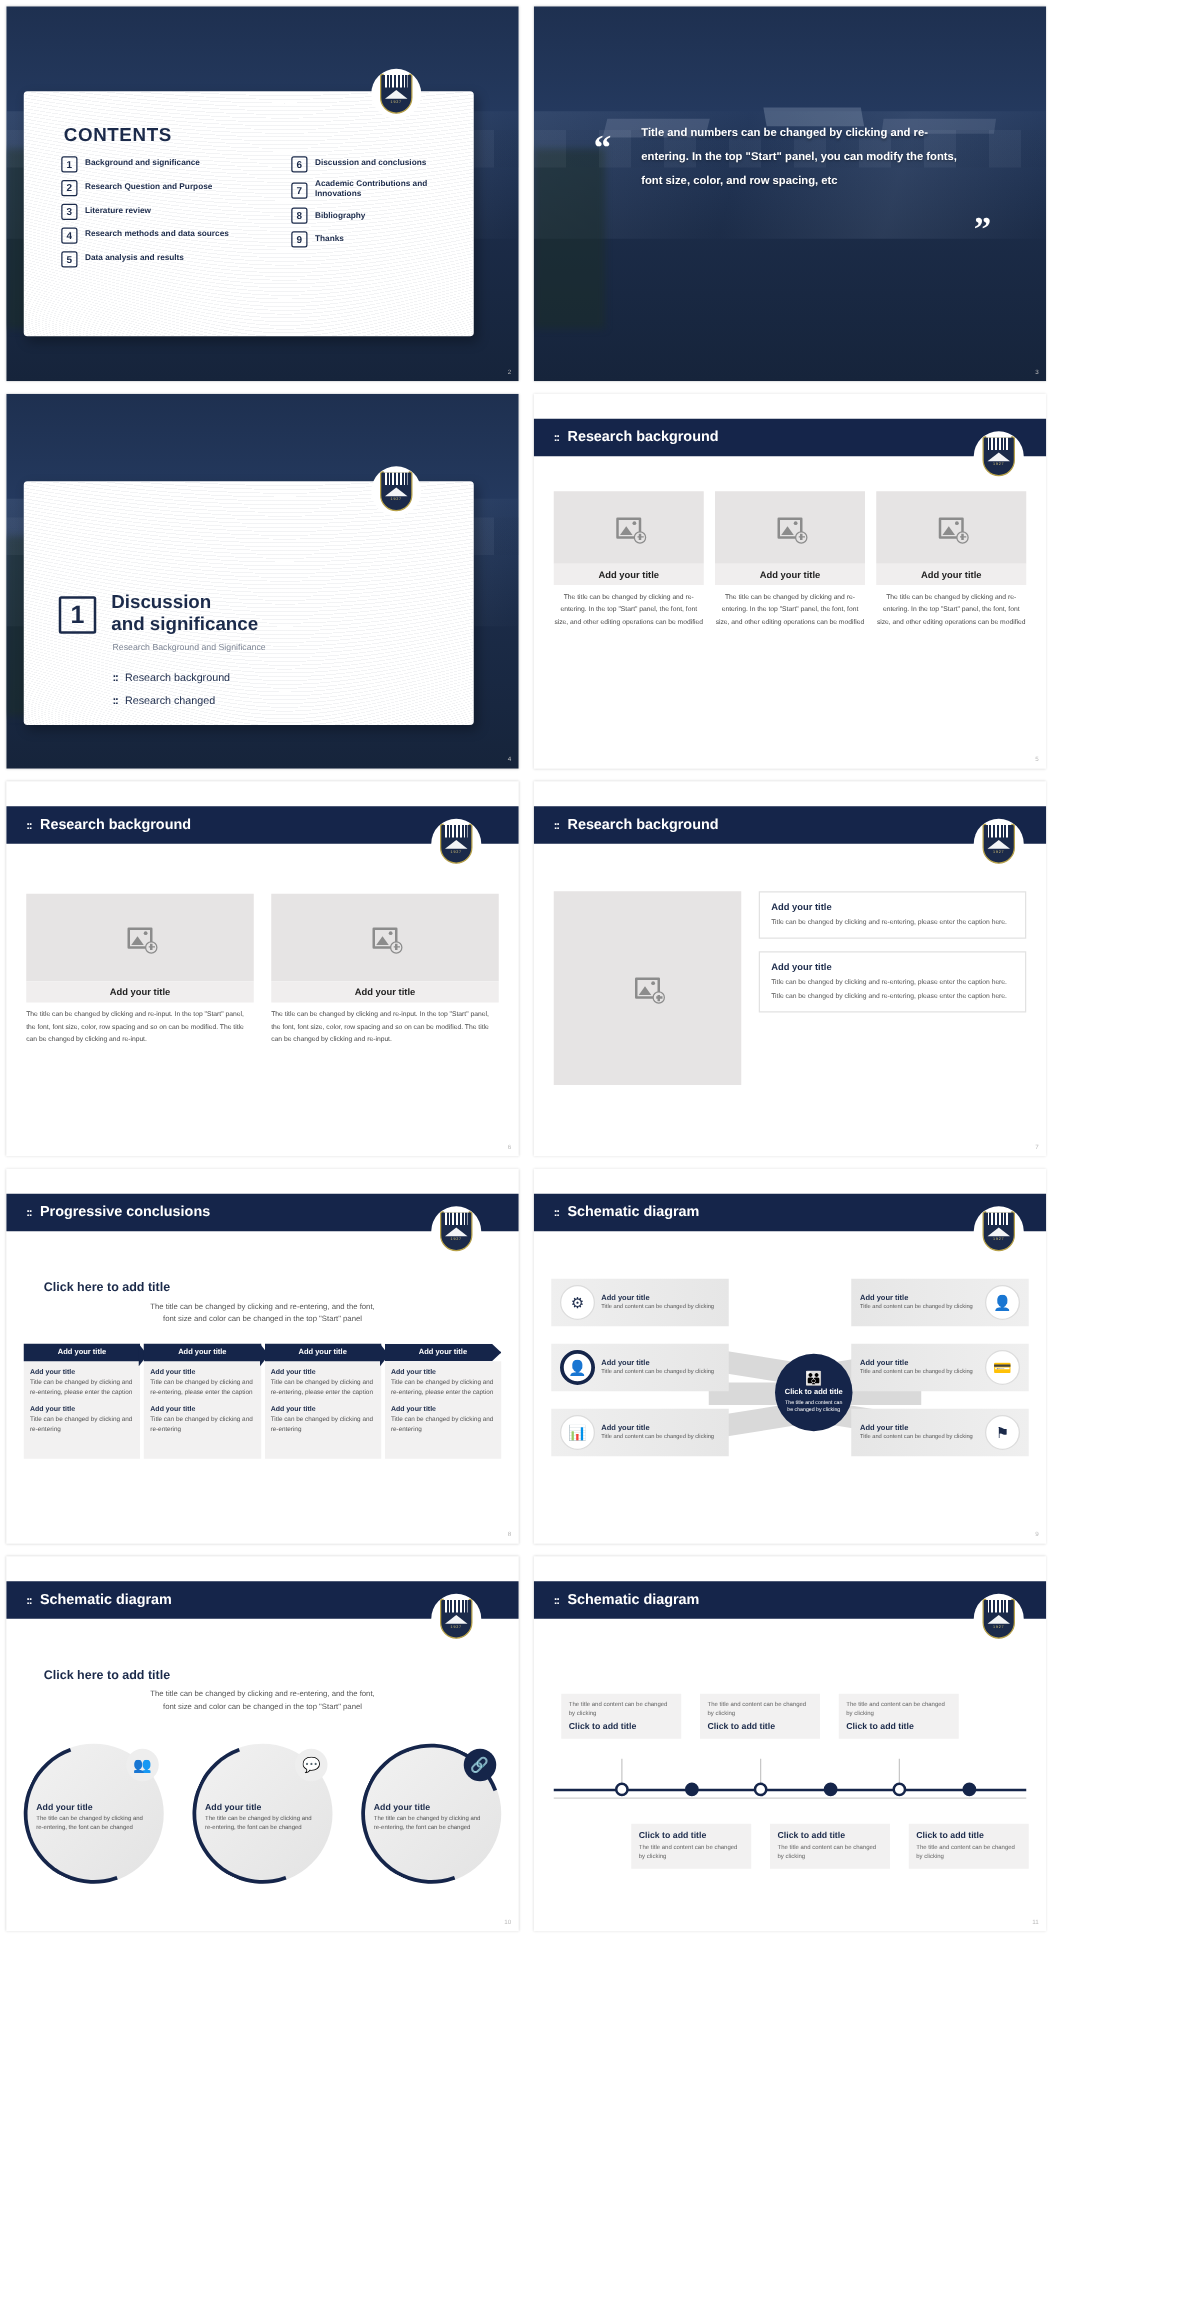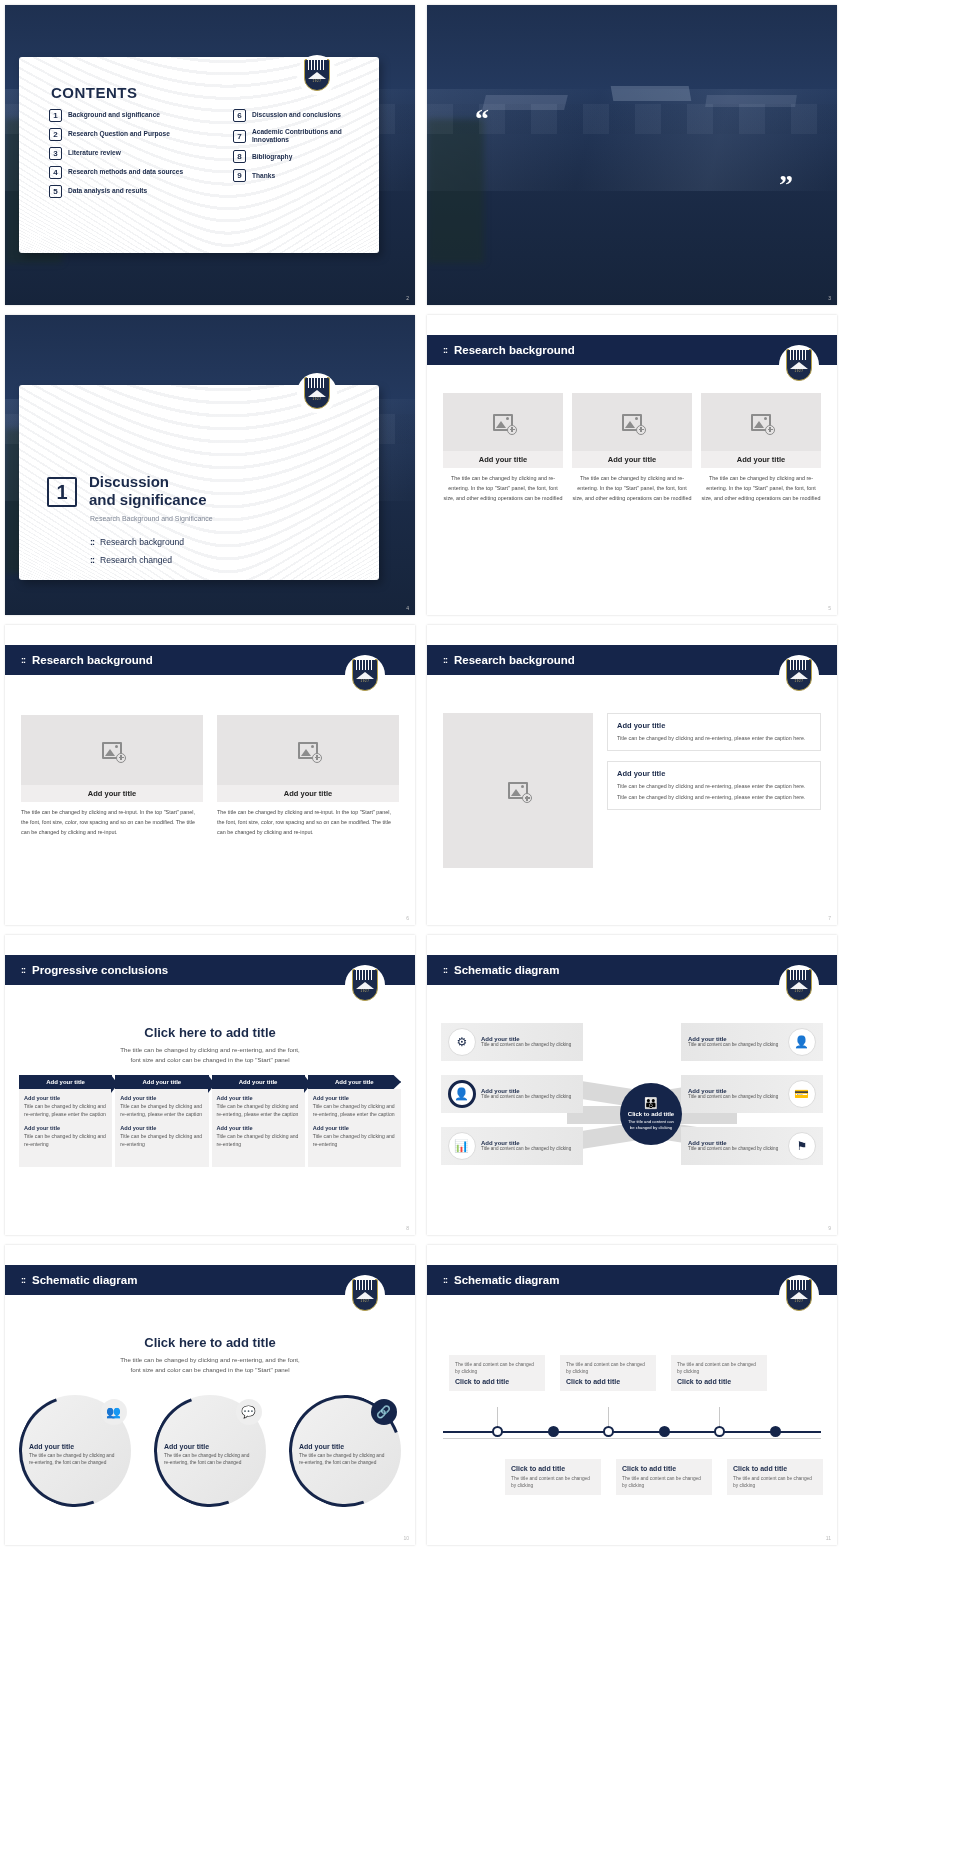--- a/index.html
+++ b/index.html
@@ -186,21 +186,21 @@
 
   .card-title{
     background:#f0eeee; text-align:center;
     font-size:7.5px; font-weight:bold; color:#222; padding:4px 0;
   }
   .card-body{
     font-size:5.4px; color:#4a4a4a; line-height:1.85; margin-top:5px; text-align:center;
   }
 
   
-  .center-title{ text-align:center; font-size:13px; font-weight:bold; color:#1b2a4a; }
+  .center-title{ font-size:10px; font-weight:bold; color:#1b2a4a; }
   .center-sub{ text-align:center; font-size:6.2px; color:#555; line-height:1.6; margin-top:5px;}
   .chev-row{ position:absolute; left:14px; right:14px; top:140px; display:flex; gap:3px;}
   .chev-col{ flex:1; }
   .chev-head{
     position:relative; background:#15254a; color:#fff;
     font-size:6px; font-weight:bold; text-align:center; padding:4px 0;
   }
   .chev-head:after{
     content:""; position:absolute; right:-6px; top:0;
     border-top:9px solid transparent; border-bottom:9px solid transparent;
@@ -282,21 +282,21 @@
 
 <div class="grid">
 
   <div class="slide">
     <div class="photo-bg">
       <div class="treeL"></div>
       <div class="roofA"></div>
       <div class="roofB"></div>
       <div class="roofC"></div>
     </div>
-    <div class="white-card" style="left:14px;top:52px;width:360px;height:196px;border-radius:3px;">
+    <div class="white-card" style="left:14px;top:68px;width:360px;height:196px;border-radius:3px;">
       <div class="wave"></div>
       <div class="contents-title">CONTENTS</div>
       <div class="toc">
         <div class="toc-col">
           <div class="toc-item">
             <span class="toc-num">1</span>
             <span class="toc-txt">Background and significance</span>
           </div>
           <div class="toc-item">
             <span class="toc-num">2</span>
@@ -351,20 +351,21 @@
 
   <div class="slide">
     <div class="photo-bg">
       <div class="treeL"></div>
       <div class="roofA"></div>
       <div class="roofB"></div>
       <div class="roofC"></div>
     </div>
     <div class="quote-wrap">
       <div class="qmark open">“</div>
+      <div class="quote-text">Title and numbers can be changed by clicking and re-entering. In the top "Start" panel, you can modify the fonts, font size, color, and row spacing, etc</div>
       <div class="qmark close">”</div>
     </div>
     <div class="pagenum">3</div>
   </div>
 
   <div class="slide">
     <div class="photo-bg">
       <div class="treeL"></div>
       <div class="roofA"></div>
       <div class="roofB"></div>

